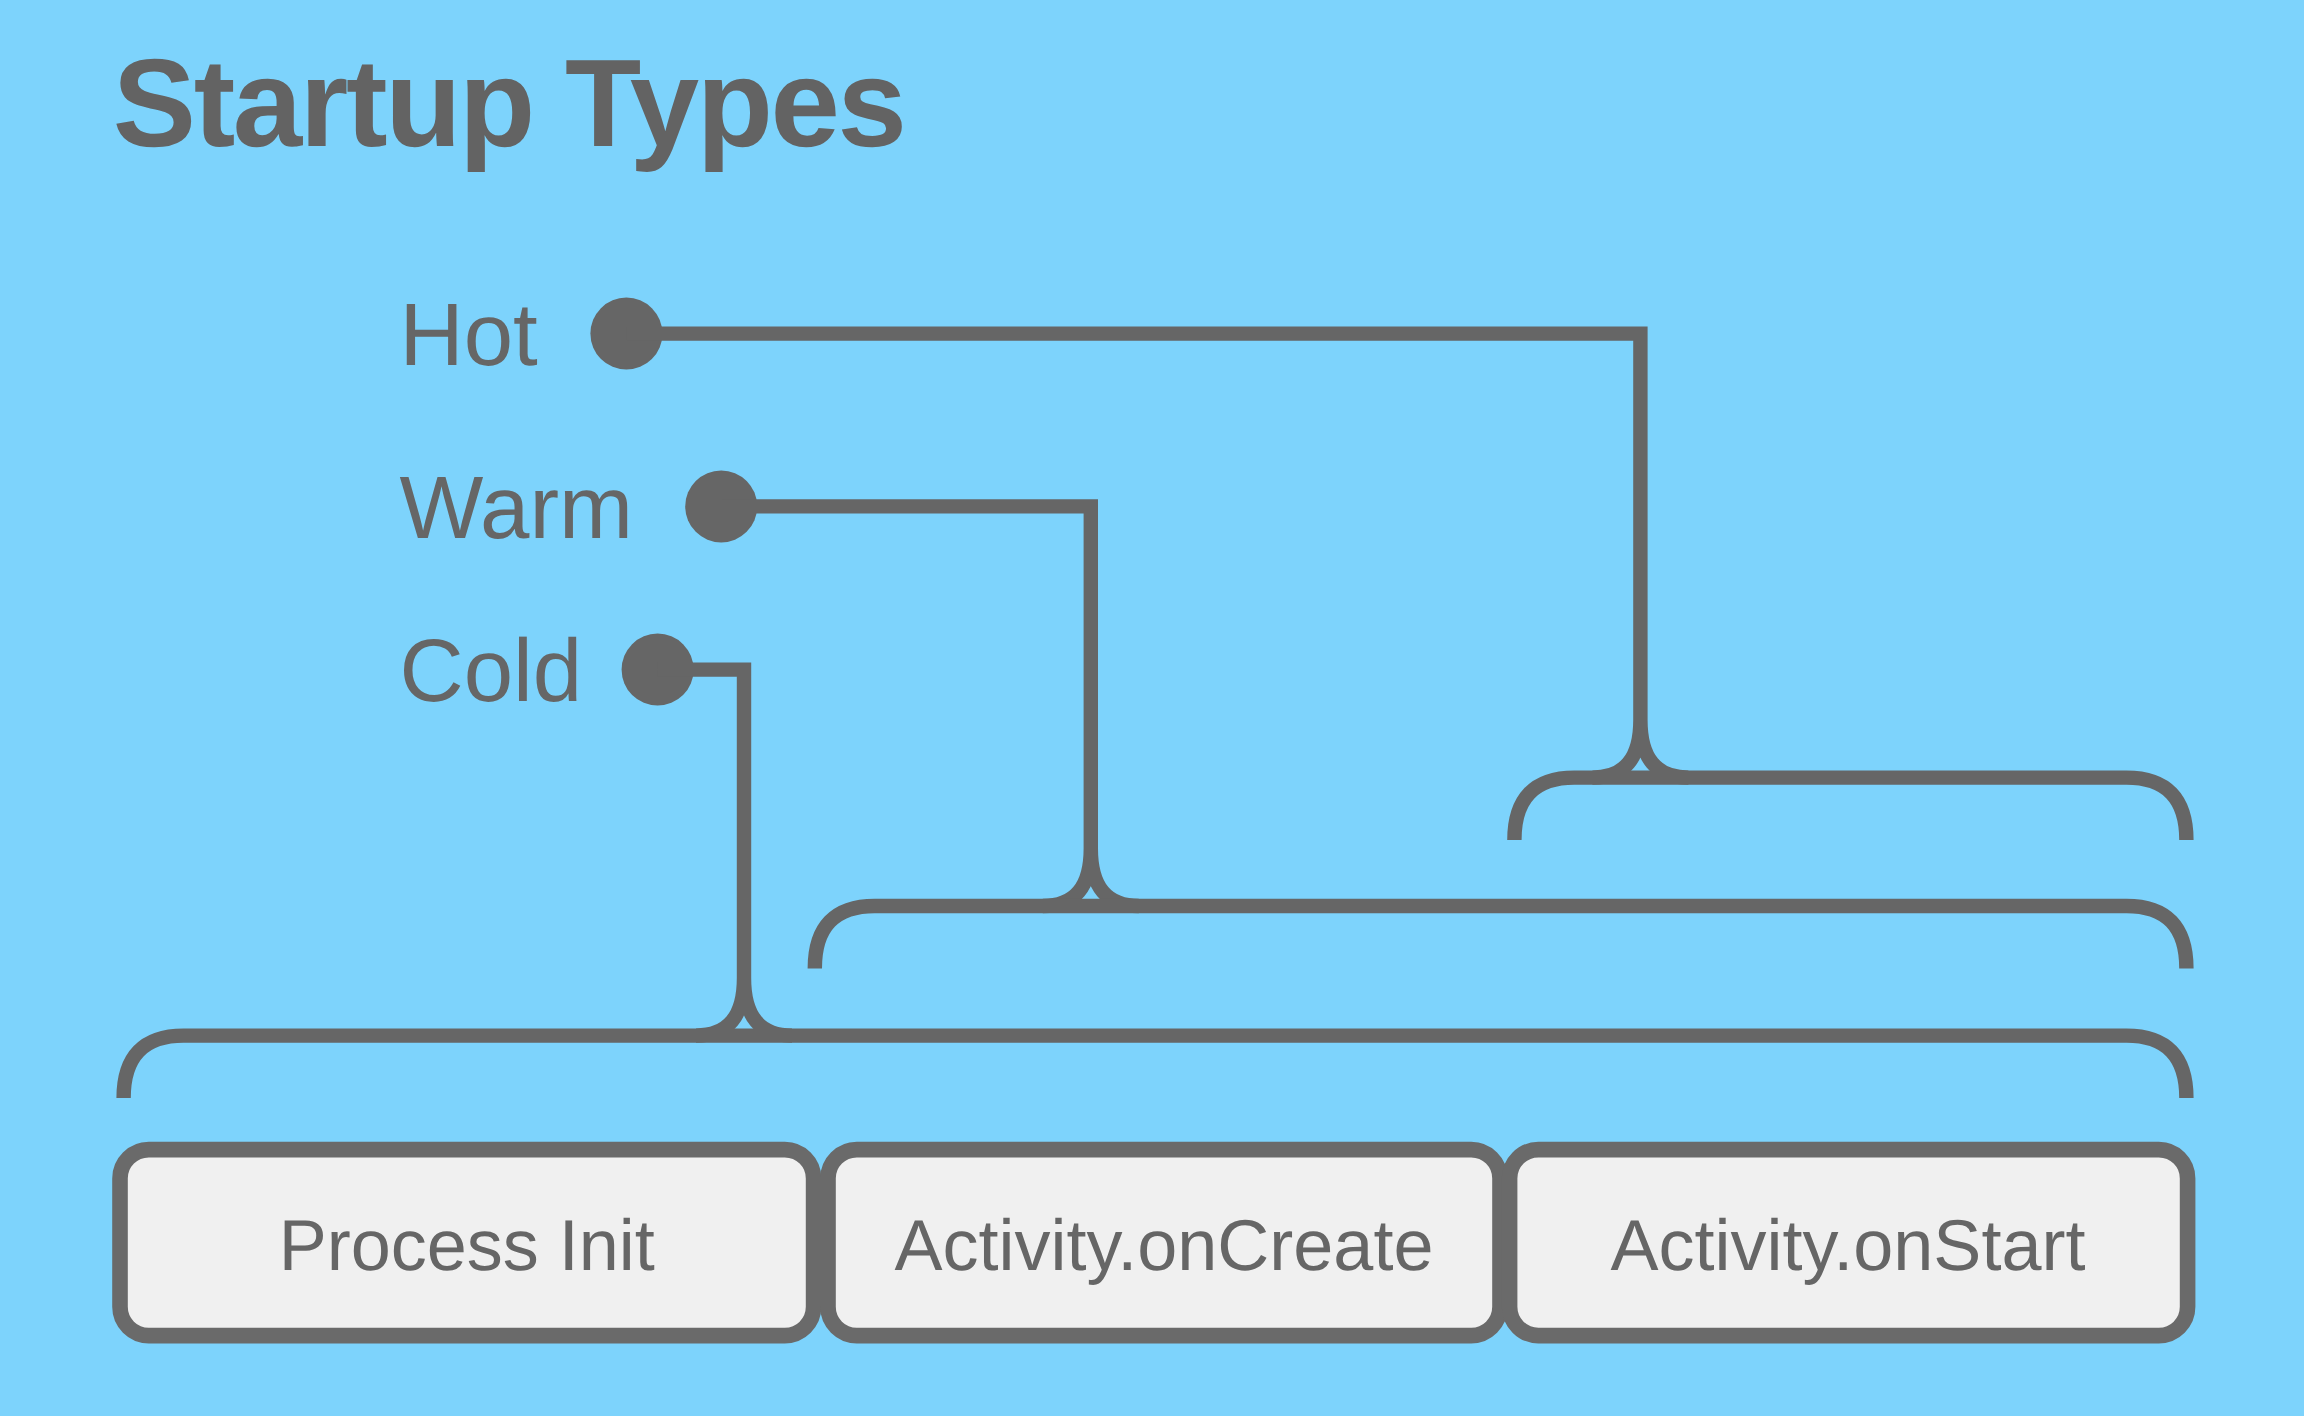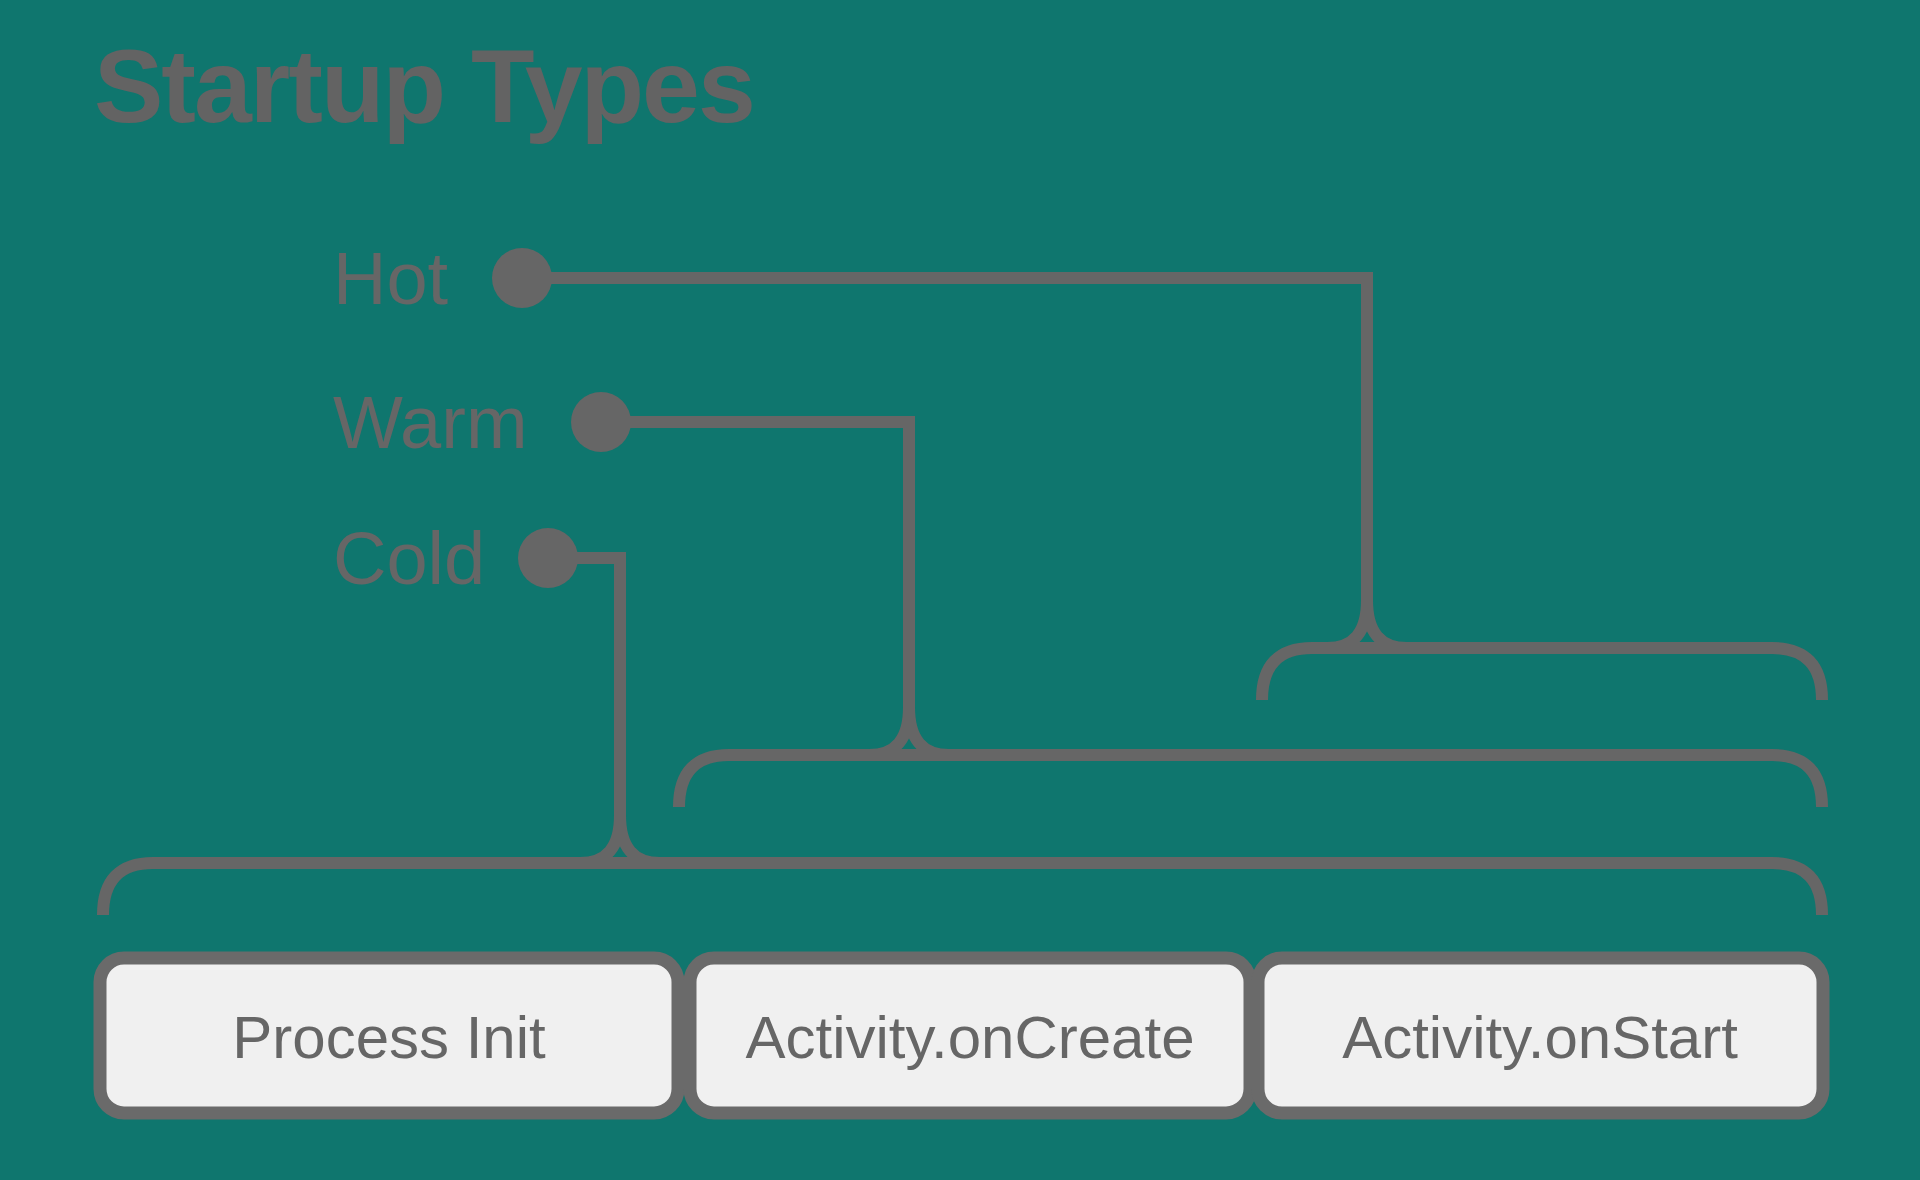--- a/index.html
+++ b/index.html
@@ -8,21 +8,21 @@
     background: #ffffff;
     width: 1920px;
     height: 1180px;
     overflow: hidden;
     font-family: "Liberation Sans", "DejaVu Sans", sans-serif;
   }
   .stage {
     position: relative;
     width: 1920px;
     height: 1180px;
-    background: #0f766e;
+    background: #7dd3fc;
   }
   svg { display: block; }
 
   .title-text {
     font-family: "Liberation Sans", "DejaVu Sans", sans-serif;
     font-size: 104px;
     font-weight: bold;
     letter-spacing: -2px;
     fill: #636363;
   }

